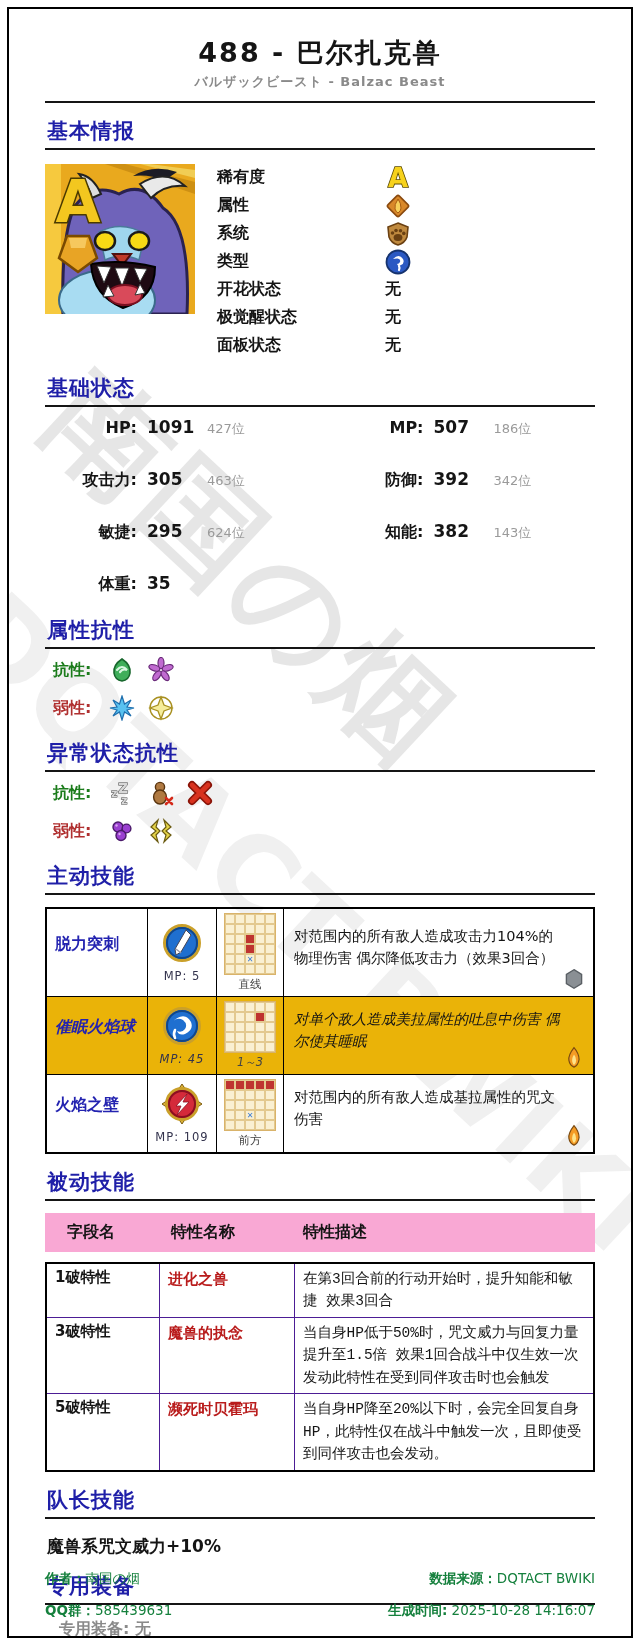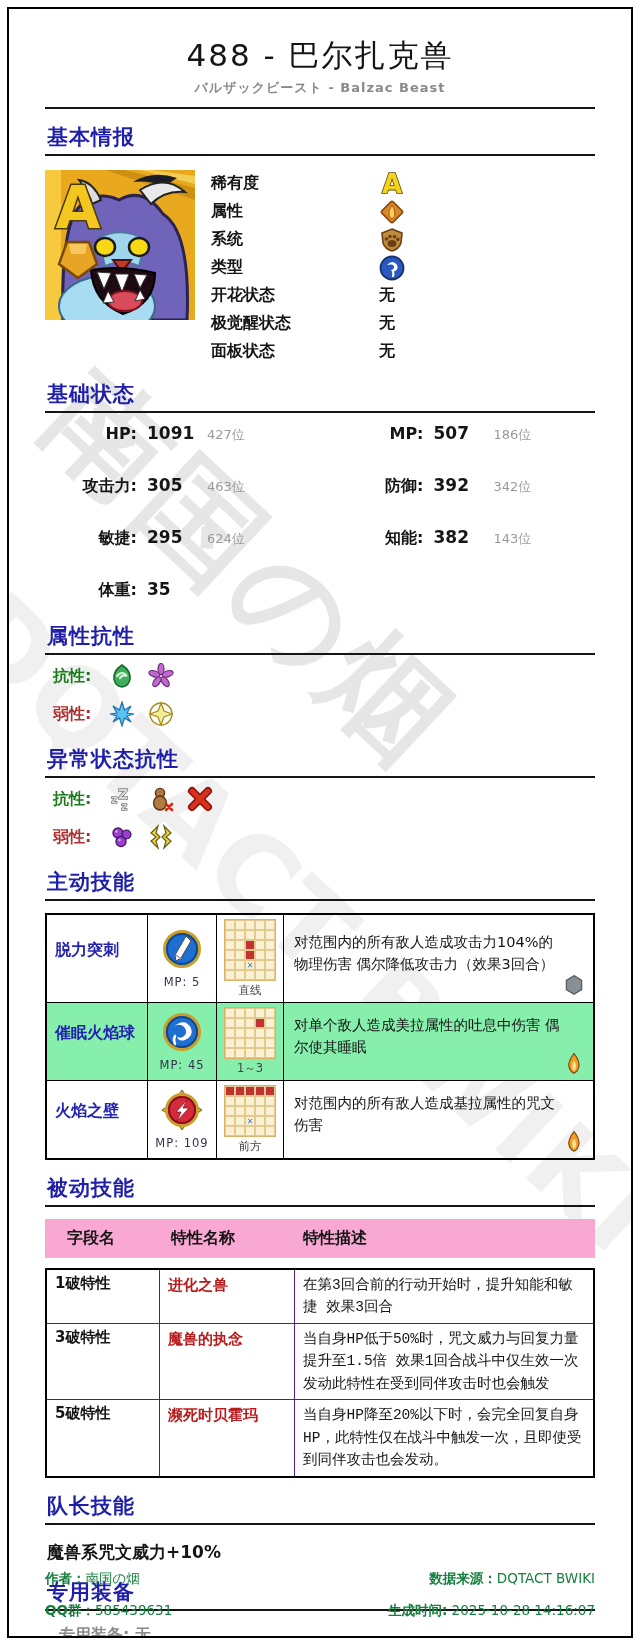--- a/index.html
+++ b/index.html
@@ -5,50 +5,50 @@
   html,body{margin:0;padding:0;background:#fff;}
   body{width:640px;height:1645px;font-family:"DejaVu Sans","Liberation Sans",sans-serif;color:#151515;position:relative;}
   .frame{position:absolute;inset:7px;border:2px solid #000;box-sizing:border-box;padding:14px 36px 0 36px;overflow:hidden;background:#fff;}
   
   .watermark{position:absolute;pointer-events:none;white-space:nowrap;font-weight:bold;z-index:0;}
   .wm1{top:330px;left:110px;font-size:118px;color:rgba(60,60,60,0.13);transform:rotate(43deg);transform-origin:left top;letter-spacing:8px;}
   .wm2{top:560px;left:10px;font-size:108px;color:rgba(60,60,60,0.08);transform:rotate(43deg);transform-origin:left top;letter-spacing:2px;}
   .content{position:relative;z-index:1;}
   
   .page-header{text-align:center;}
-  h1{margin:12px 0 2px 0;font-size:31px;font-weight:normal;letter-spacing:2px;}
+  h1{margin:12px 0 2px 0;font-size:27px;font-weight:bold;letter-spacing:2px;}
   .subtitle{font-size:13px;color:#8a8a8a;font-weight:bold;letter-spacing:1px;}
   .head-rule{border-bottom:2px solid #151515;margin-top:10px;}
   
   h2{color:#1f1fa8;font-size:21px;font-weight:bold;margin:14px 0 0 0;padding:0 0 3px 2px;border-bottom:2px solid #151515;letter-spacing:1px;}
   
   .basic-info{display:flex;margin-top:14px;}
   .portrait{width:150px;height:150px;flex:0 0 150px;}
-  .info-rows{flex:1;padding-left:16px;}
+  .info-rows{flex:1;padding-left:22px;}
   .info-row{display:flex;align-items:center;height:27px;margin-bottom:1px;}
   .info-label{width:168px;font-weight:bold;font-size:16px;}
   .info-value{font-weight:bold;font-size:16px;display:flex;align-items:center;}
   .icon26{width:26px;height:26px;display:inline-block;}
   
   .stats-grid{display:grid;grid-template-columns:1fr 1fr;column-gap:26px;margin-top:10px;gap:23px;}
   .stat{display:flex;align-items:baseline;height:29px;}
   .stat-label{width:92px;text-align:right;font-weight:bold;font-size:16px;}
   .stat-value{font-weight:bold;font-size:17px;margin-left:10px;min-width:52px;}
   .stat-rank{color:#9a9a9a;font-size:13px;margin-left:8px;}
   
   .resist-row{display:flex;align-items:center;height:34px;padding-left:8px;margin-top:4px;}
   .resist-label{font-weight:bold;font-size:16px;width:56px;}
   .resist-label.res{color:#1b7c1b;}
   .resist-label.weak{color:#b03030;}
   .resist-icons{display:flex;gap:13px;align-items:center;}
   
   table{border-collapse:collapse;width:100%;margin-top:12px;}
   .skill-table{border:2px solid #000;}
   .skill-table td{border:1px solid #000;vertical-align:middle;}
-  .skill-table tr.alt{background:#86efac;}
+  .skill-table tr.alt{background:#eab308;font-style:italic;}
   .sk-name{width:88px;color:#2323b0;font-weight:bold;font-size:16px;padding:4px 4px 20px 8px;}
   .sk-icon{width:64px;text-align:center;padding:4px 2px;}
   .sk-mp{display:block;font-size:11.5px;color:#33334d;margin-top:2px;letter-spacing:1px;}
   .sk-range{width:62px;text-align:center;padding:4px 2px;}
   .range-grid{display:grid;margin:0 auto;border:1px solid #d9b36a;background:#faf0d2;width:max-content;}
   .rg-cell{width:10px;height:10px;border:0.5px solid #e3c98f;box-sizing:border-box;font-size:8px;line-height:10px;color:#3a7bd5;font-weight:bold;text-align:center;}
   .rg-cell.red{background:#bf3330;}
   .rg-label{display:block;font-size:11.5px;color:#444;margin-top:2px;}
   .sk-desc{font-size:14.5px;line-height:1.45;padding:8px 26px 18px 10px;position:relative;}
   .dmg-icon{position:absolute;right:8px;bottom:6px;width:22px;height:22px;}

